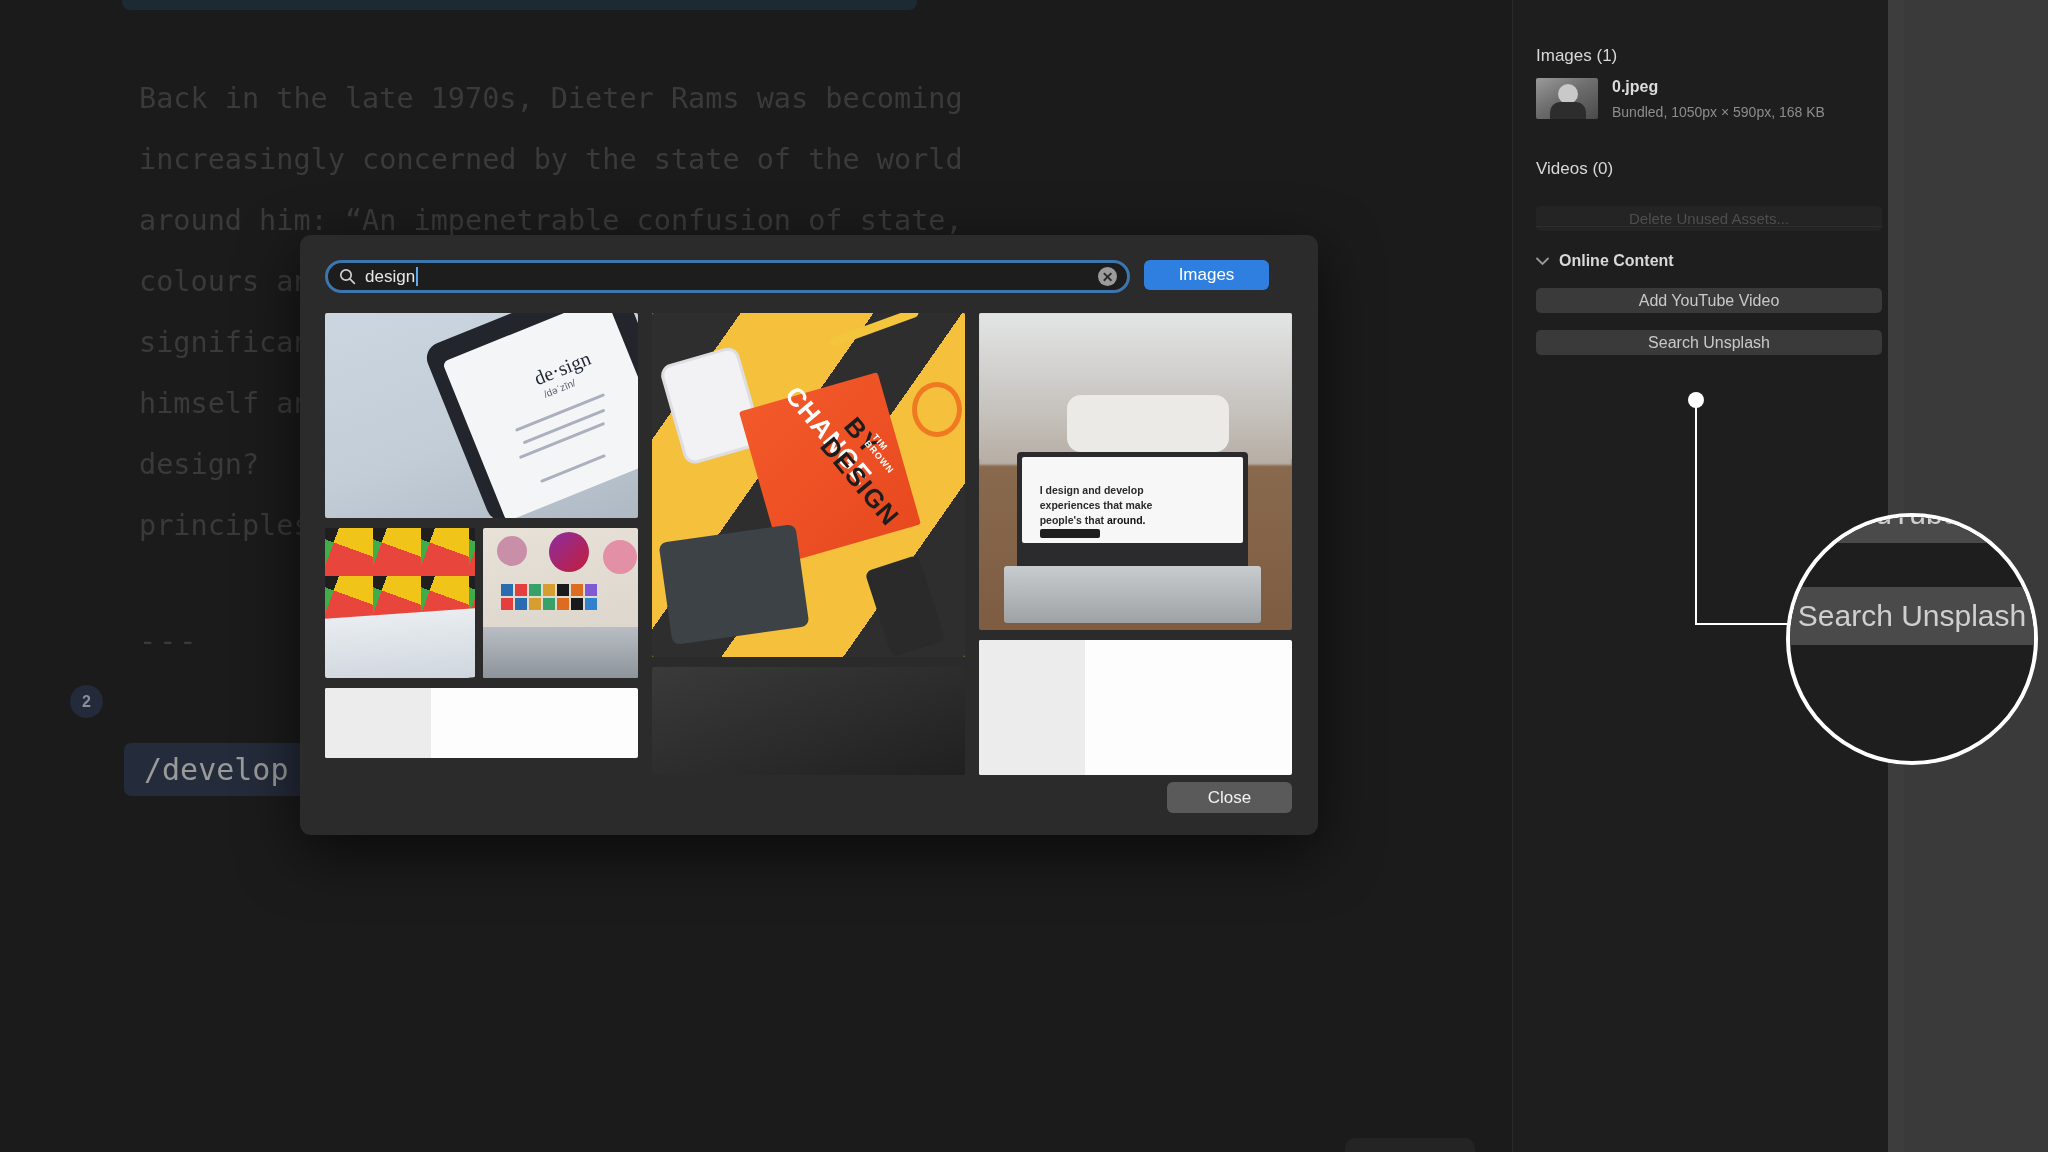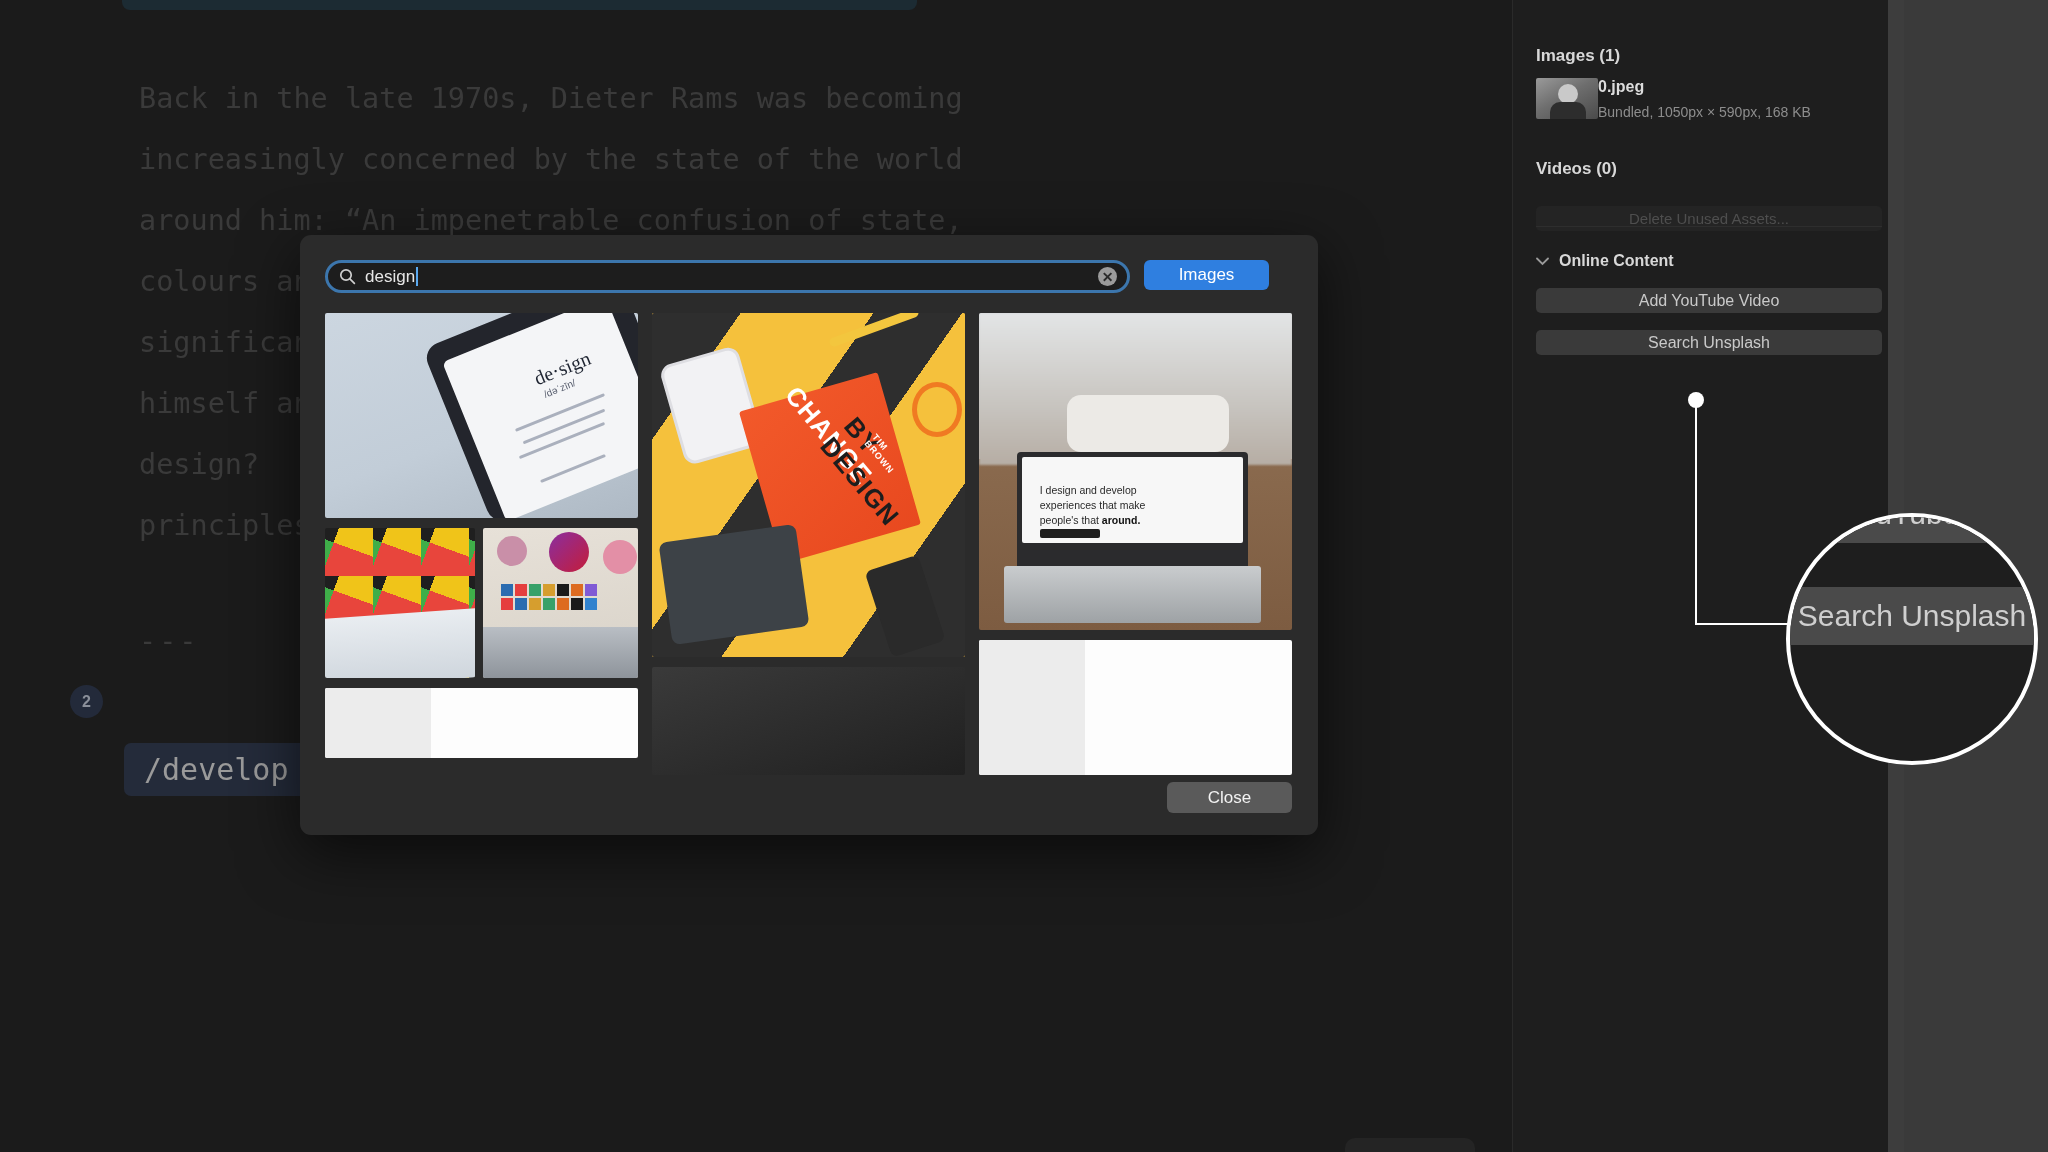--- a/index.html
+++ b/index.html
@@ -58,23 +58,23 @@
 
   
   .inspector {
     position: absolute; left: 1512px; top: 0;
     width: 392px; height: 1152px;
     background: #1e1e1e;
     border-left: 1px solid #2a2a2a;
   }
   .insp-title {
     position: absolute; left: 23px;
-    font-size: 17px; font-weight: bold; color: #d8d8d8;
-  }
-  .asset-row { position: absolute; left: 23px; top: 78px; display: flex; }
+    font-size: 17px; font-weight: normal; color: #d8d8d8;
+  }
+  .asset-row { position: absolute; left: 23px; top: 78px; display: flex; gap: 14px; }
   .thumb {
     width: 62px; height: 41px; border-radius: 2px;
     background: linear-gradient(150deg,#9a9a9a 0%,#6e6e6e 45%,#4a4a4a 100%);
     position: relative; overflow: hidden;
   }
   .thumb::before {
     content:""; position:absolute; left:22px; top:6px;
     width:20px; height:20px; border-radius:50%; background:#c9c9c9;
   }
   .thumb::after {
@@ -466,21 +466,21 @@
             <div class="t2">BY DESIGN</div>
             <div class="t3">TIM BROWN</div>
           </div>
           <div class="tablet-dev"></div>
           <div class="watch"></div>
         </div>
         <div class="ph" style="height:110px; background:linear-gradient(160deg,#3a3a3a,#202020);"></div>
       </div>
 
       <div class="col col-c">
-        <div class="ph art-laptop" style="height:318px;">
+        <div class="ph art-laptop" style="height:318px;font-weight:bold;">
           <div class="blur"></div>
           <div class="sofa"></div>
           <div class="lap">
             <div class="scr"></div>
             <div class="q">
               <span>I design and develop</span><br>
               <span>experiences that make</span><br>
               <span>people's that </span><b>around.</b>
             </div>
             <div class="cta"></div>

